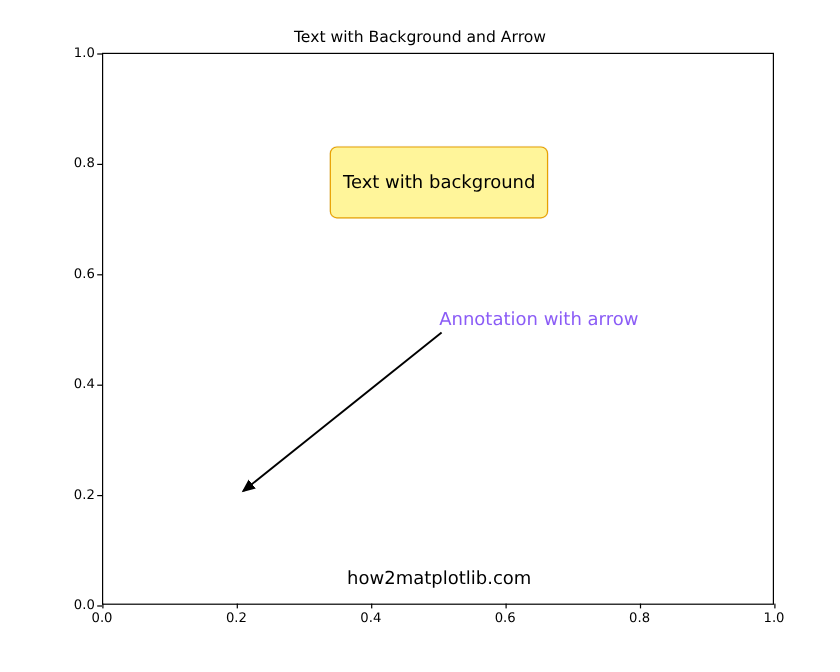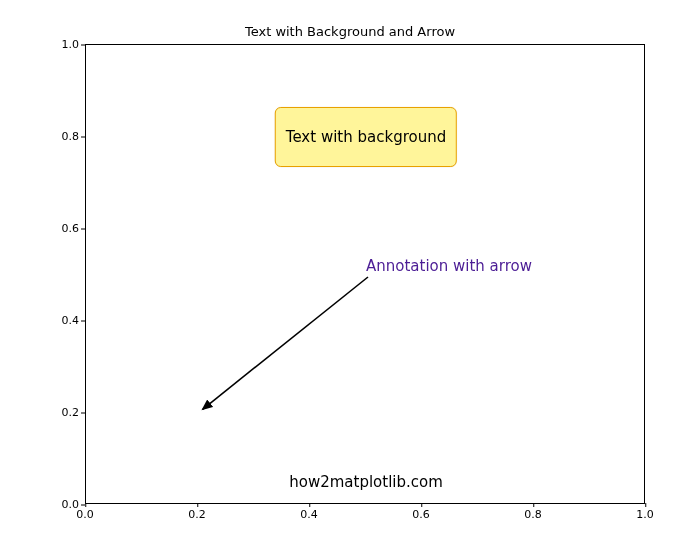--- a/index.html
+++ b/index.html
@@ -71,25 +71,26 @@
     font-size: 15px;
     color: #000;
     white-space: nowrap;
   }
   .bbox-yellow {
     background: #fff59a;
     border: 1px solid #e8a100;
     border-radius: 6px;
     padding: 20px 10px;
     box-shadow: 0 0 0 0.5px rgba(0,0,0,0.05);
+    margin-top: 15px;
   }
   .annotation-label {
     position: absolute;
     font-size: 15px;
-    color: #4c1d95;
+    color: #8b5cf6;
     white-space: nowrap;
   }
   .arrow-svg {
     position: absolute;
     left: 0;
     top: 0;
     width: 560px;
     height: 460px;
     overflow: visible;
     pointer-events: none;

